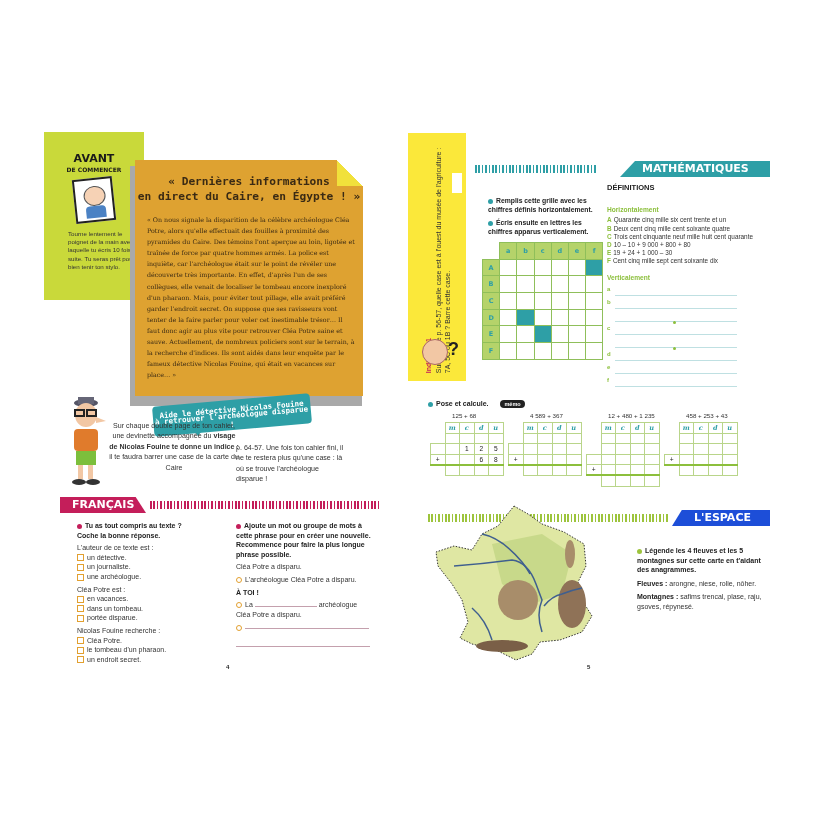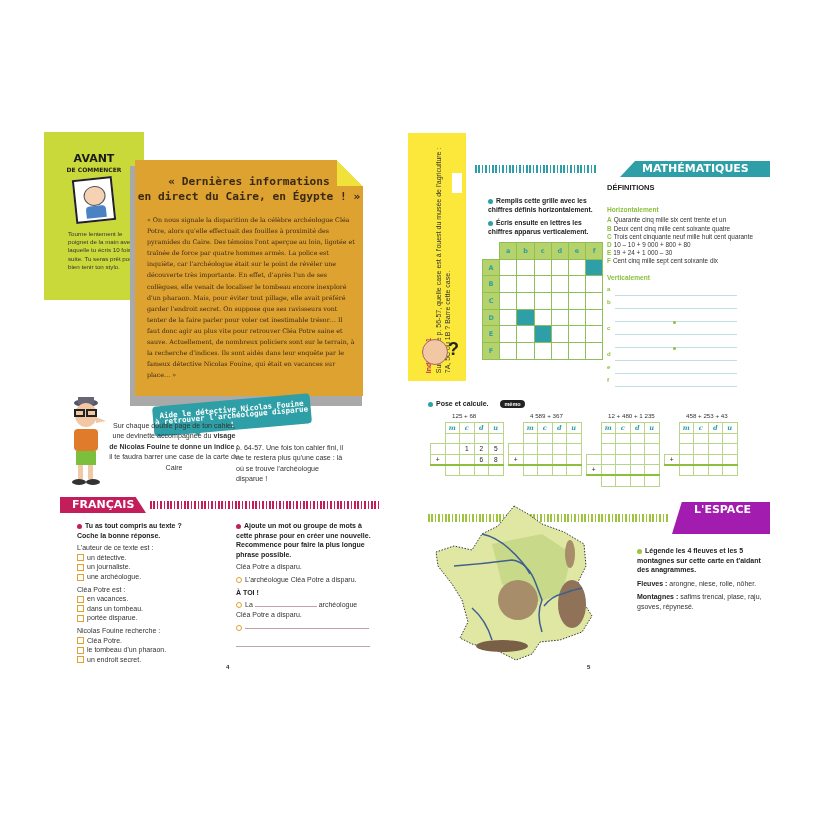--- a/index.html
+++ b/index.html
@@ -80,21 +80,21 @@
   .calc { position:absolute; }
   .calc .op { font-size:6.2px; color:#333; margin-left:22px; height:10px; }
   .ctable { border-collapse: collapse; }
   .ctable td { width:14.5px; height:10.6px; border:1px solid #b9d58a; font-size:6.6px; text-align:center; color:#222; }
   .ctable td.hd { color:#2e9fa6; font-family:"DejaVu Serif", serif; font-style:italic; font-weight:bold; }
   .ctable td.nb { border:none; }
   .ctable tr.sum td { border-bottom:2px solid #8cbf3c; }
 
   .esp-hdr { left: 428px; top: 510px; width: 342px; }
   .lime-ticks { flex:1; height:8px; margin-right:4px; background: repeating-linear-gradient(90deg, #9dc43c 0 1.5px, transparent 1.5px 3.4px); }
-  .esp-tab { width: 98px; height: 32px; background:#a21caf; color:#fff; font-family:"DejaVu Sans", sans-serif; font-weight:900; font-size:11px; line-height:16px; padding-left:22px; clip-path: polygon(10% 0, 100% 0, 100% 100%, 0 100%); }
+  .esp-tab { width: 98px; height: 16px; background:#1d4ed8; color:#fff; font-family:"DejaVu Sans", sans-serif; font-weight:900; font-size:11px; line-height:16px; padding-left:22px; clip-path: polygon(10% 0, 100% 0, 100% 100%, 0 100%); }
   .map { left: 432px; top: 504px; width: 180px; height: 162px; }
   .esp-txt { left: 637px; top: 546px; width: 130px; font-size:7px; line-height:9.5px; color:#333; }
   .esp-txt .b { font-weight:bold; color:#222; }
 </style>
 </head>
 <body>
 
 <div class="abs avant">
   <div class="t1">AVANT</div>
   <div class="t2">DE COMMENCER</div>

